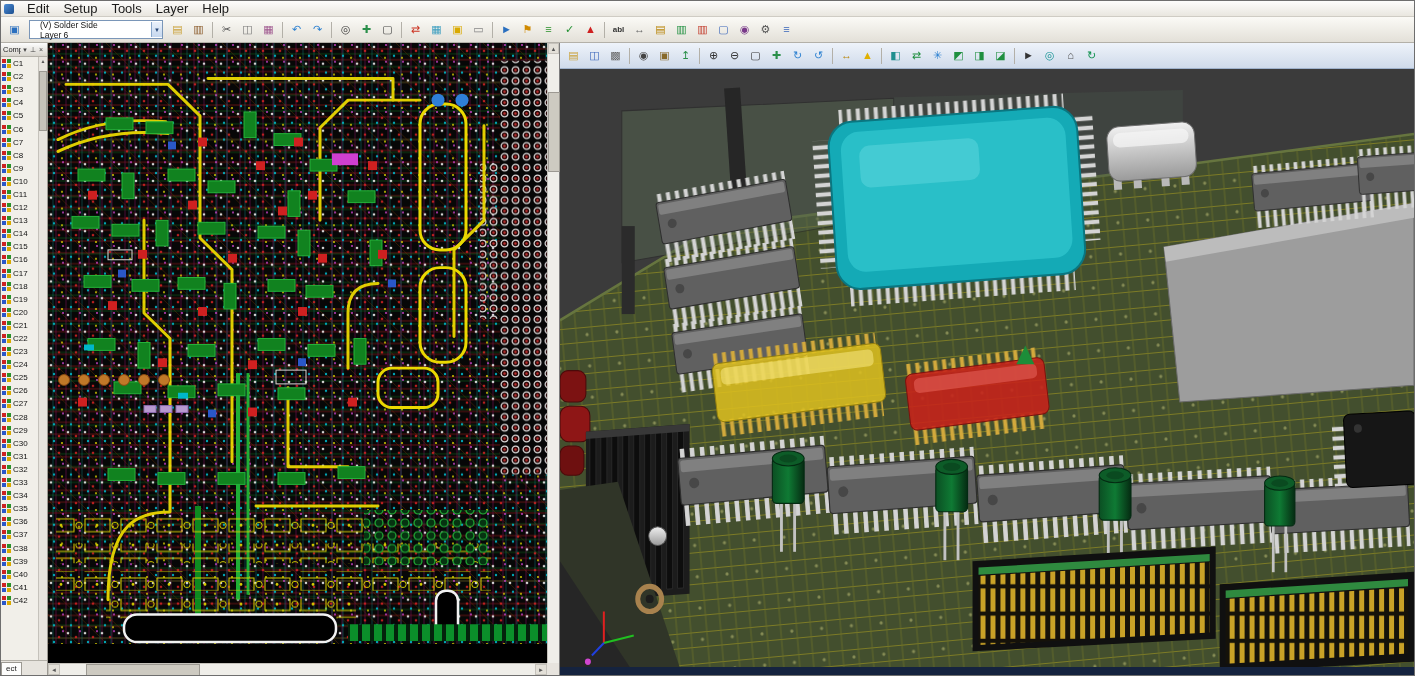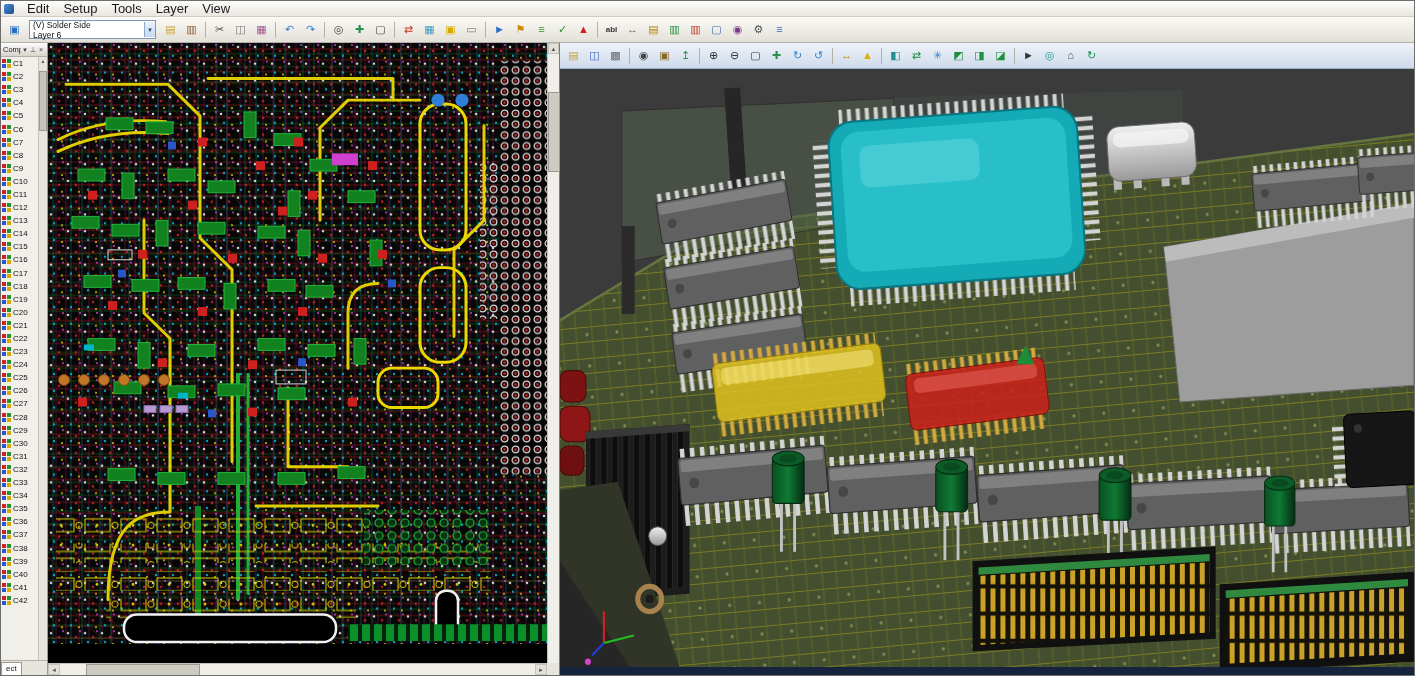--- a/index.html
+++ b/index.html
@@ -7,21 +7,21 @@
 
   
   .menubar{height:15px;flex:0 0 15px;background:linear-gradient(#fdfdfc,#e9e6df);display:flex;align-items:center;gap:0;padding-left:3px;border-bottom:1px solid #cfccc4;}
   .appicon{width:10px;height:10px;background:linear-gradient(135deg,#4b8bd4,#1c4f8f);border-radius:2px;margin-right:6px;}
   .menu-item{font-size:13px;color:#1a1a1a;padding:0 7px;line-height:15px;}
 
   
   .toolbar{height:25px;flex:0 0 25px;background:linear-gradient(#fbfaf6,#e3e0d8);border-bottom:1px solid #b3b0a8;display:flex;align-items:center;padding:0 3px;}
   .tbi{width:19px;height:19px;display:inline-flex;align-items:center;justify-content:center;font-size:11px;line-height:1;border:1px solid transparent;border-radius:2px;cursor:default;}
   .tbsep{width:1px;height:16px;background:#b3b0a8;margin:0 3px;display:inline-block;}
-  .layer-select{display:flex;align-items:center;height:17px;background:#fff;border:1px solid #7a96b8;font-size:8.5px;color:#111;padding-left:3px;width:122px;justify-content:space-between;margin:0 4px;gap:36px;}
+  .layer-select{display:flex;align-items:center;height:17px;background:#fff;border:1px solid #7a96b8;font-size:8.5px;color:#111;padding-left:10px;width:122px;justify-content:space-between;margin:0 4px;gap:36px;}
   .layer-select .arrow{width:12px;height:15px;background:linear-gradient(#eaf1fb,#c6d7ee);border-left:1px solid #8aa8cc;font-size:6px;display:flex;align-items:center;justify-content:center;color:#2a4a7a;}
 
   
   .workspace{flex:1;display:flex;min-height:0;background:#8a8a8a;}
 
   
   .dock{width:47px;flex:0 0 47px;background:#f1efe9;border-right:1px solid #9c9992;display:flex;flex-direction:column;box-sizing:border-box;}
   .dock-header{height:13px;flex:0 0 13px;background:linear-gradient(#fdfdfd,#d7d4cc);display:flex;align-items:center;font-size:7.5px;color:#222;padding:0 2px;border-bottom:1px solid #b3b0a8;}
   .dock-header .t{flex:1;overflow:hidden;white-space:nowrap;}
   .dock-btn{font-size:7px;color:#444;width:8px;text-align:center;line-height:13px;}
@@ -64,21 +64,21 @@
 </style>
 </head>
 <body>
 
 <div class="app">
 
   <div class="menubar">
     <span class="appicon"></span>
     <span style="display:contents">
       
-    <span class="menu-item">Edit</span><span class="menu-item">Setup</span><span class="menu-item">Tools</span><span class="menu-item">Layer</span><span class="menu-item">View</span></span>
+    <span class="menu-item">Edit</span><span class="menu-item">Setup</span><span class="menu-item">Tools</span><span class="menu-item">Layer</span><span class="menu-item">Help</span></span>
   </div>
 
   <div class="toolbar">
     <span style="display:contents">
       
     <span class="tbi" style="color:#2a6fbf">▣</span></span>
     <div class="layer-select">
       <span>(V) Solder Side Layer 6</span>
       <span class="arrow">▼</span>
     </div>

